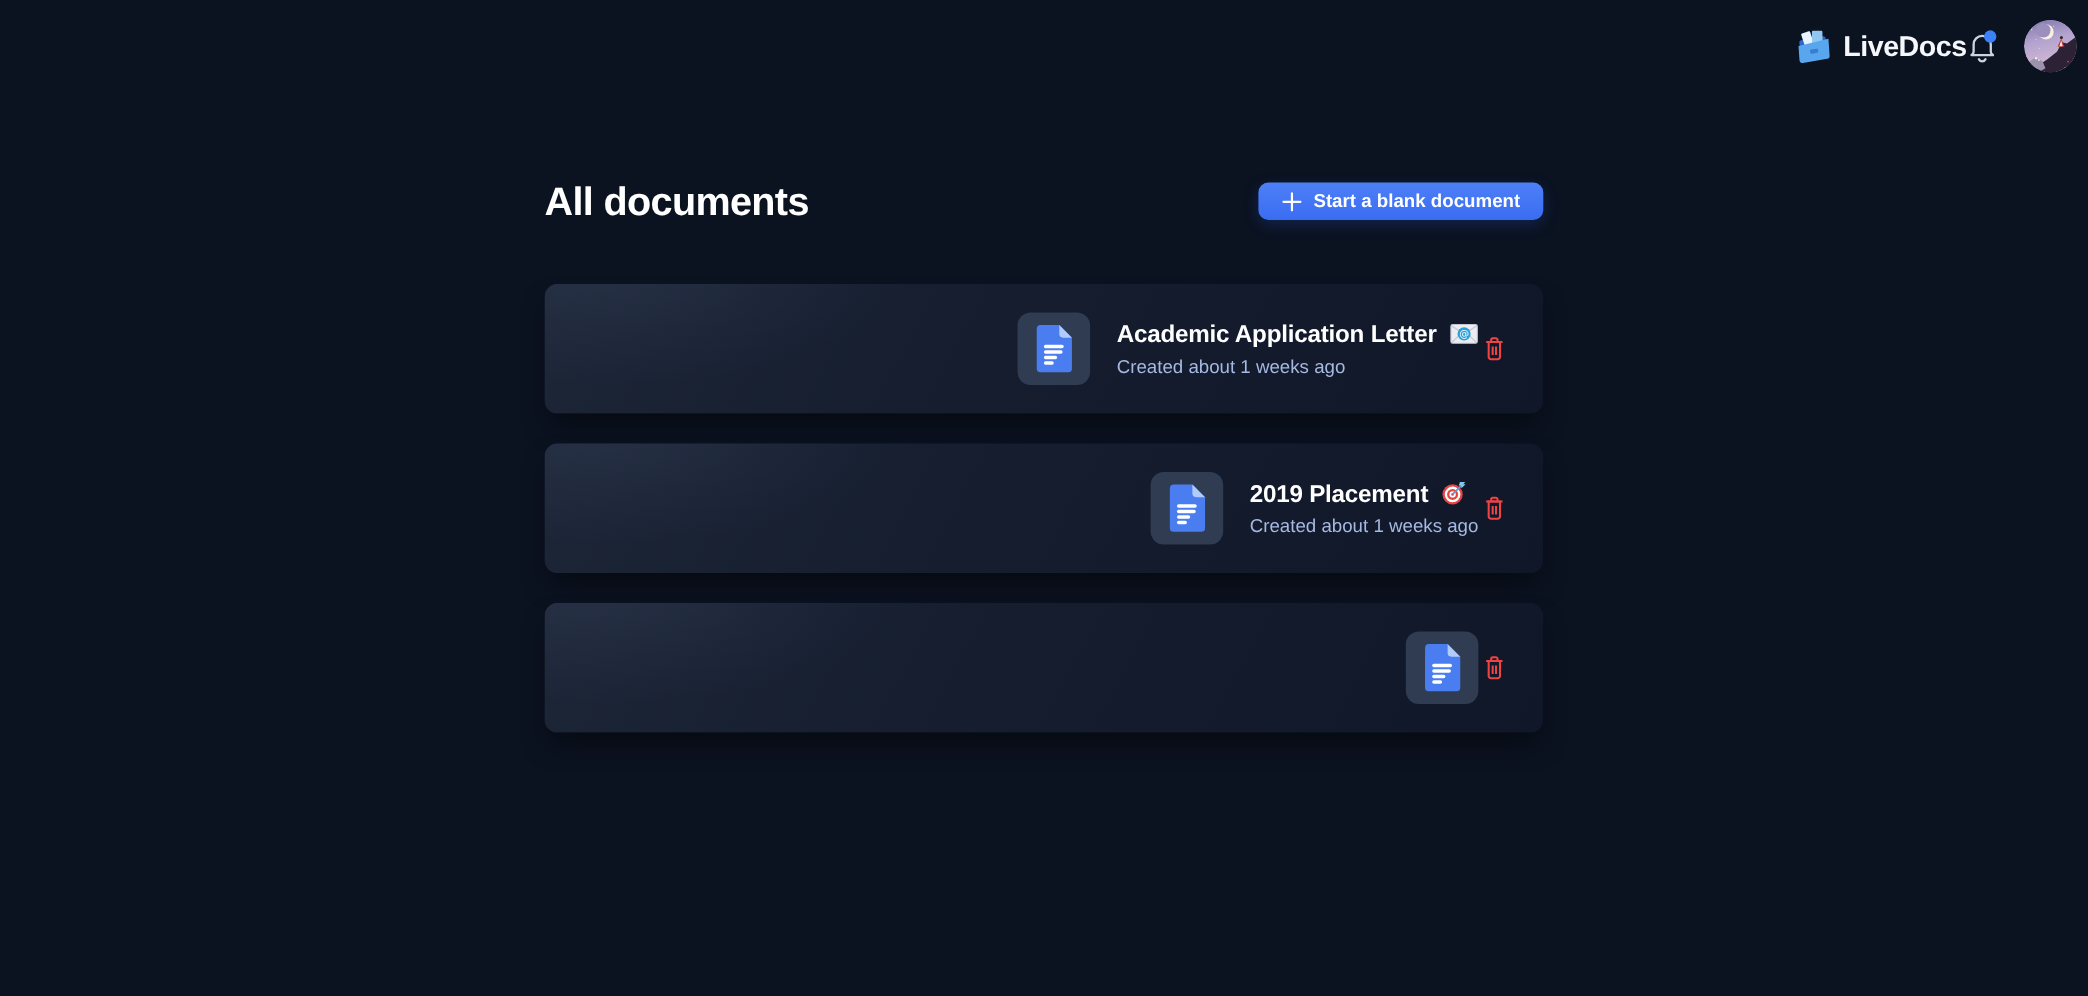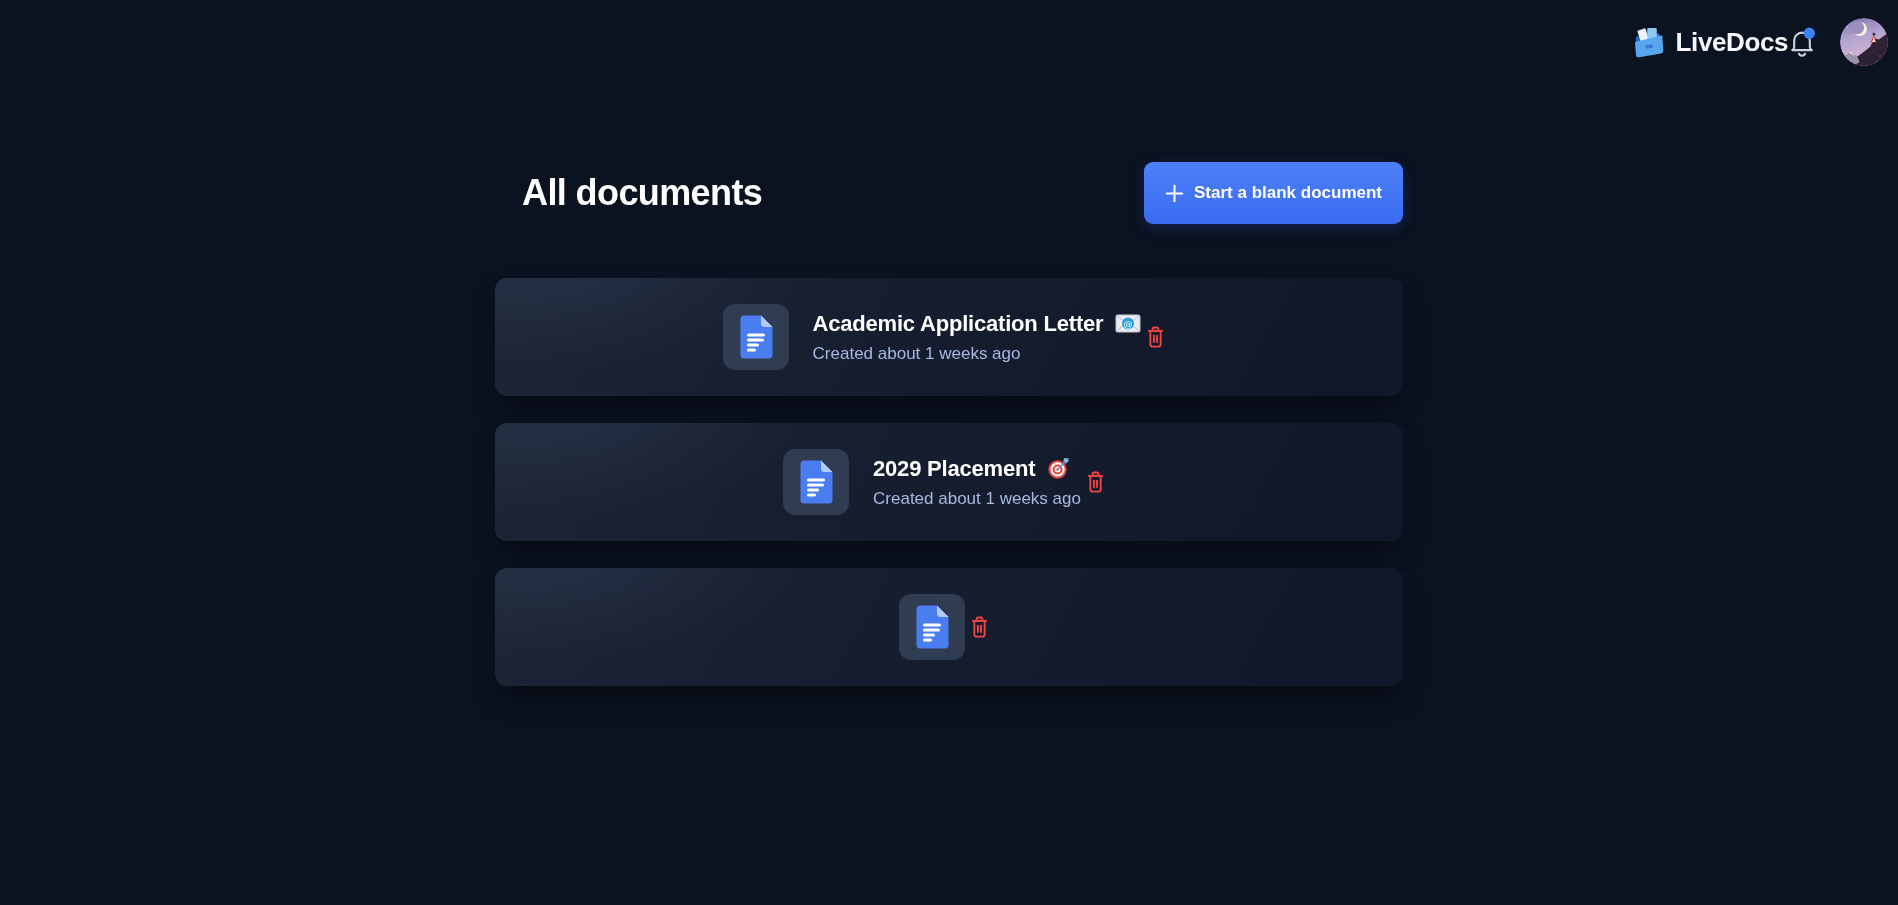--- a/index.html
+++ b/index.html
@@ -24,44 +24,44 @@
   .icon-btn { background:none; border:none; cursor:pointer; display:flex; align-items:center; }
   .avatar-btn {
     width:48px; height:48px; border-radius:50%;
     overflow:hidden; border:none; padding:0; cursor:pointer; background:#0b1220;
   }
 
   
   .main { width:908px; margin:0 auto; }
   .heading-row {
     margin-top:78px;
-    display:flex; align-items:center; justify-content:space-between;margin-left:27px;
+    display:flex; align-items:center; justify-content:space-between;
   }
   .page-title { font-size:36px; font-weight:800; letter-spacing:-0.6px; color:#ffffff; }
   .new-doc-btn {
-    height:62px;
+    height:34px;
     display:flex; align-items:center; gap:10px;
     padding:0 21px;
     border:none; border-radius:9px;
     background:linear-gradient(180deg,#4d80f7 0%,#3a6cf2 100%);
     color:#fff; font-family:inherit; font-size:17px; font-weight:600;
     cursor:pointer;
     box-shadow:0 4px 14px rgba(40,90,220,.25);
   }
 
   
   .doc-list { margin-top:54px; display:flex; flex-direction:column; gap:27px; }
   .doc-card {
     height:118px;
     border-radius:12px;
     background:
       radial-gradient(430px 170px at 6% -10%, rgba(130,150,200,.10), transparent 62%),
       linear-gradient(118deg,#1d2637 0%,#161e30 38%,#121a2c 72%,#0f1728 100%);
     box-shadow:0 14px 26px -8px rgba(0,0,0,.55);
-    display:flex; align-items:center; justify-content:center;
+    display:flex; align-items:center; justify-content:flex-end;
     padding:0 30px 0 25px;
   }
   .doc-left { display:flex; align-items:center; gap:24px; cursor:pointer; }
   .doc-thumb {
     width:66px; height:66px; border-radius:12px;
     background:#303c52;
     display:flex; align-items:center; justify-content:center;
     flex:0 0 auto;
   }
   .doc-meta { display:flex; flex-direction:column; gap:7px; }
@@ -203,21 +203,21 @@
             <path d="M6 1.5 h17 L34.5 13 V41 a3.5 3.5 0 0 1 -3.5 3.5 H6 A3.5 3.5 0 0 1 2.5 41 V5 A3.5 3.5 0 0 1 6 1.5 Z" fill="#4a7df0"></path>
             <path d="M23 1.5 L34.5 13 H26.5 A3.5 3.5 0 0 1 23 9.5 Z" fill="#b1cbfa"></path>
             <rect x="9" y="19.5" width="18" height="3" rx="1.5" fill="#fff"></rect>
             <rect x="9" y="24.5" width="17" height="3" rx="1.5" fill="#fff"></rect>
             <rect x="9" y="29.5" width="12" height="3" rx="1.5" fill="#fff"></rect>
             <rect x="9" y="34.5" width="9" height="3" rx="1.5" fill="#fff"></rect>
           </svg>
         </div>
         <div class="doc-meta">
           <div class="doc-title-row">
-            <span class="doc-title">2029 Placement</span>
+            <span class="doc-title">2019 Placement</span>
             <span>
               <svg width="23" height="23" viewBox="0 0 24 24">
                 <circle cx="11" cy="13" r="9.6" fill="#e8433f"></circle>
                 <circle cx="11" cy="13" r="7.4" fill="#ffffff"></circle>
                 <circle cx="11" cy="13" r="5.2" fill="#e8433f"></circle>
                 <circle cx="11" cy="13" r="3" fill="#ffffff"></circle>
                 <circle cx="11" cy="13" r="1.3" fill="#e8433f"></circle>
                 <path d="M11 13 L19 5" stroke="#5b9bd5" stroke-width="1.7"></path>
                 <path d="M18 1.2 L23 1.2 L21.2 3.4 L23.4 3.4 L19.4 7.2 L19 4.8 L16.8 4.6 Z" fill="#8ec1ea"></path>
               </svg>

